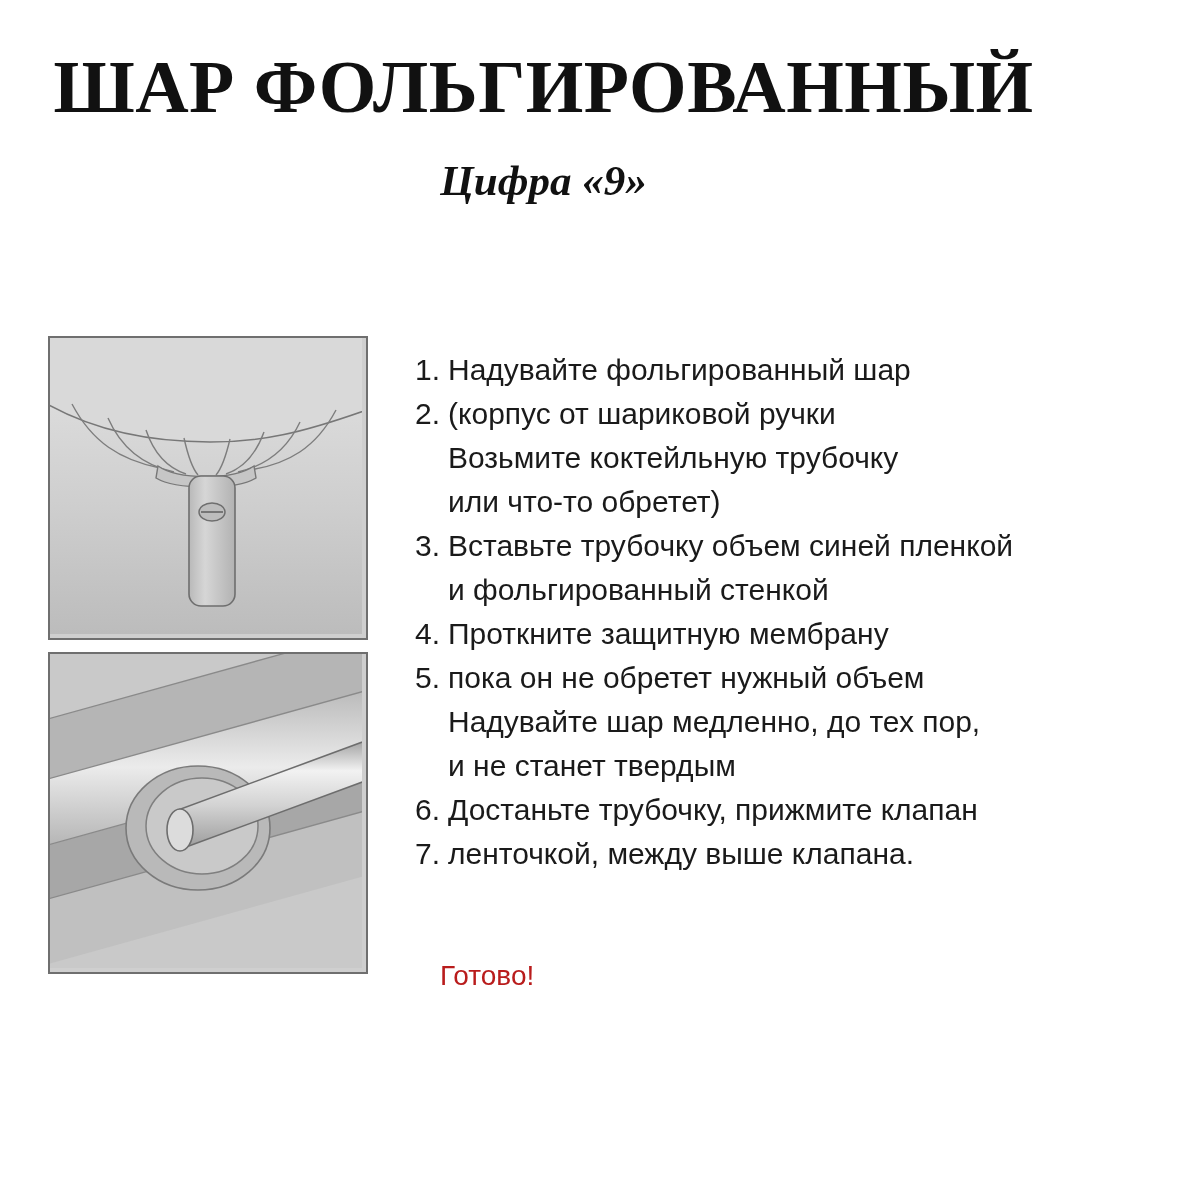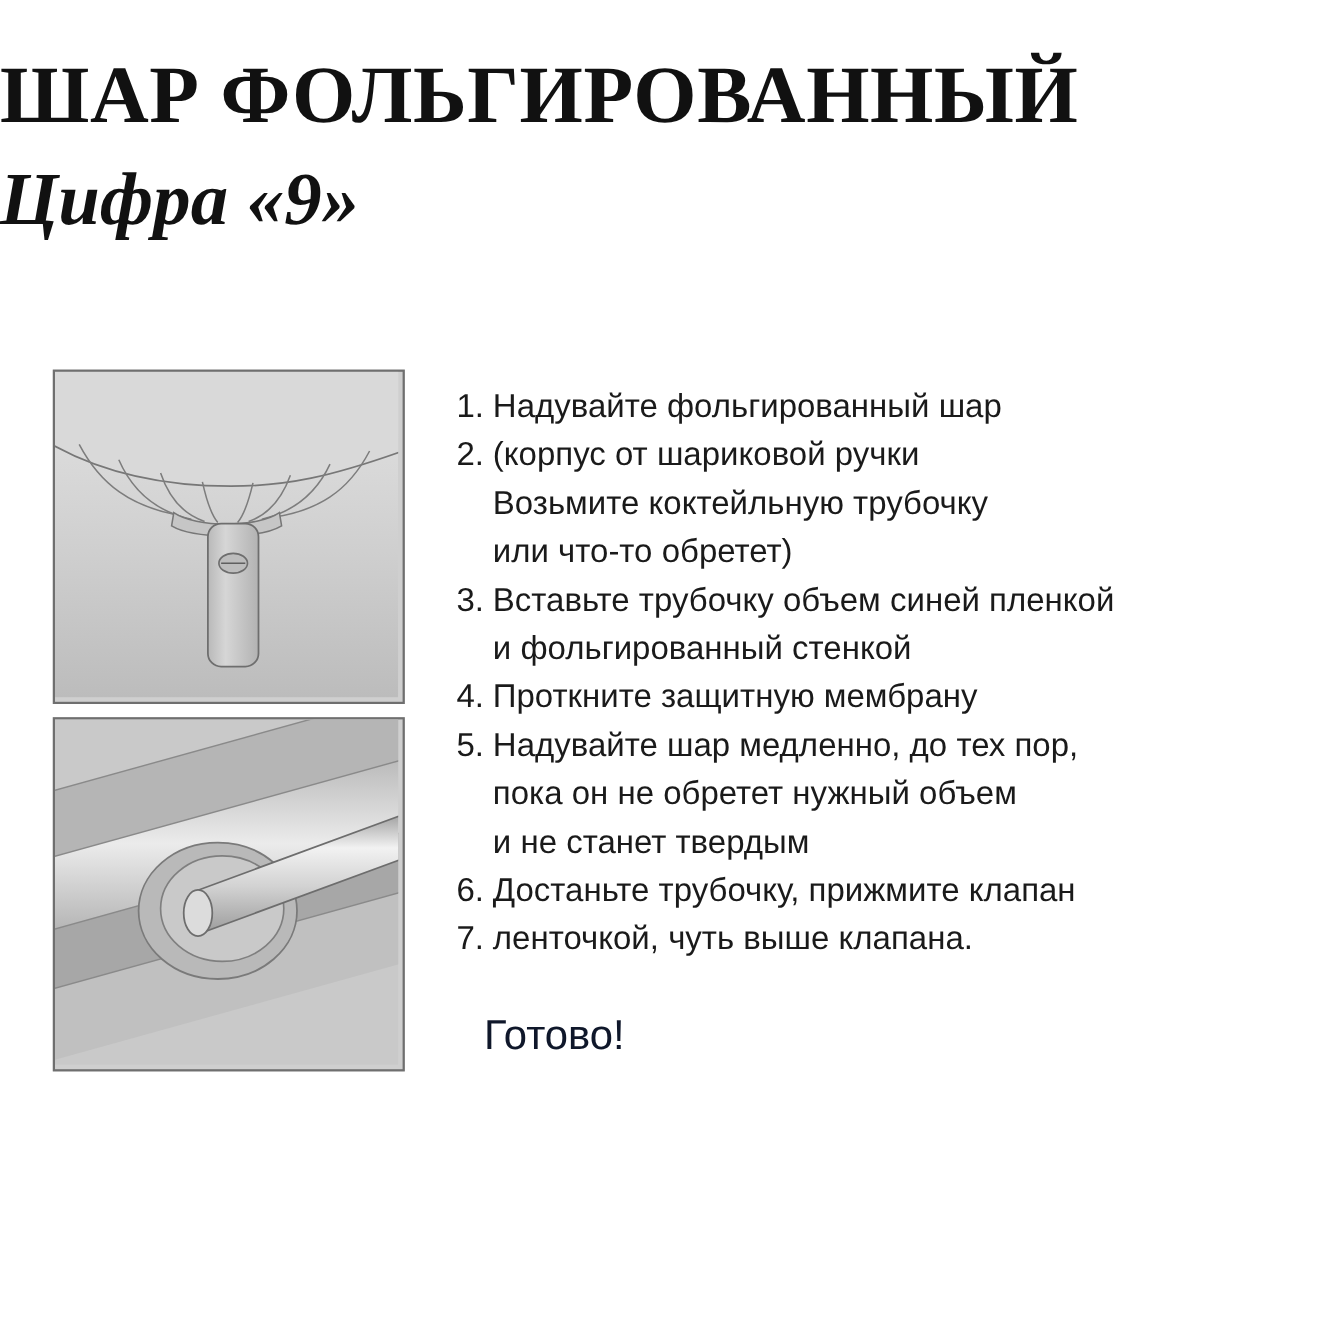--- a/index.html
+++ b/index.html
@@ -20,35 +20,36 @@
     height: 1200px;
     background: #ffffff;
   }
 
   
   .title-block {
     position: absolute;
     left: 0;
     top: 46px;
     width: 1087px;
+    text-align: center;
   }
   .title-main {
     font-family: "Liberation Serif", serif;
     font-weight: bold;
     font-size: 74px;
     line-height: 82px;
     letter-spacing: 0.5px;
     color: #111111;
     white-space: nowrap;
   }
   .title-sub {
     font-family: "Liberation Serif", serif;
     font-weight: bold;
     font-style: italic;
-    font-size: 68px;
+    font-size: 43px;
     line-height: 70px;
     margin-top: 18px;
     color: #111111;
     white-space: nowrap;
   }
 
   
   .figures {
     position: absolute;
     left: 48px;
@@ -92,25 +93,25 @@
   .step-lines {
     flex: 1 1 auto;
   }
   .step-line {
     white-space: nowrap;
   }
   .step-line.indent {
     padding-left: 0px;
   }
   .closing {
-    margin-top: 44px;
-    font-size: 38px;
+    margin-top: 78px;
+    font-size: 28px;
     line-height: 44px;
     padding-left: 42px;
-    color: #0f172a;
+    color: #b91c1c;
   }
 </style>
 </head>
 <body>
 
 <div class="page">
 
   <div class="title-block">
     <div class="title-main">ШАР ФОЛЬГИРОВАННЫЙ</div>
     <div class="title-sub">Цифра «9»</div>
@@ -222,37 +223,37 @@
     <div class="step">
       <div class="step-num">4.</div>
       <div class="step-lines">
         <div class="step-line">Проткните защитную мембрану</div>
       </div>
     </div>
 
     <div class="step">
       <div class="step-num">5.</div>
       <div class="step-lines">
+        <div class="step-line">пока он не обретет нужный объем</div>
         <div class="step-line">Надувайте шар медленно, до тех пор,</div>
-        <div class="step-line">пока он не обретет нужный объем</div>
         <div class="step-line">и не станет твердым</div>
       </div>
     </div>
 
     <div class="step">
       <div class="step-num">6.</div>
       <div class="step-lines">
         <div class="step-line">Достаньте трубочку, прижмите клапан</div>
       </div>
     </div>
 
     <div class="step">
       <div class="step-num">7.</div>
       <div class="step-lines">
-        <div class="step-line">ленточкой, чуть выше клапана.</div>
+        <div class="step-line">ленточкой, между выше клапана.</div>
       </div>
     </div>
 
     <div class="closing">Готово!</div>
 
   </div>
 
 </div>
 
 </body></html>

